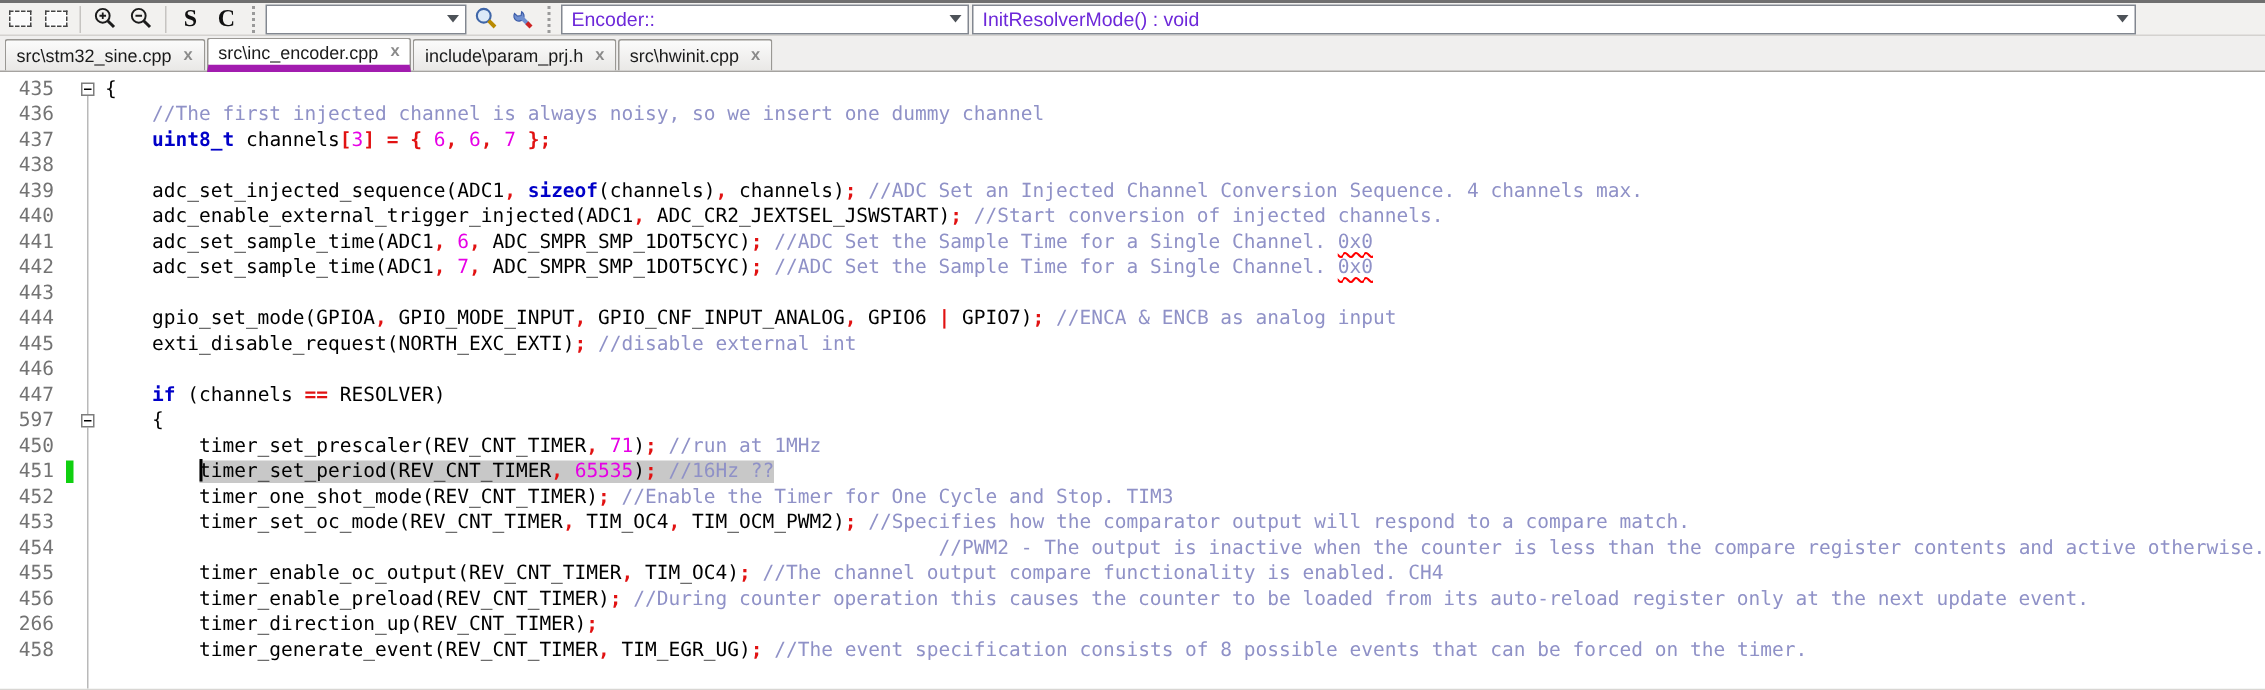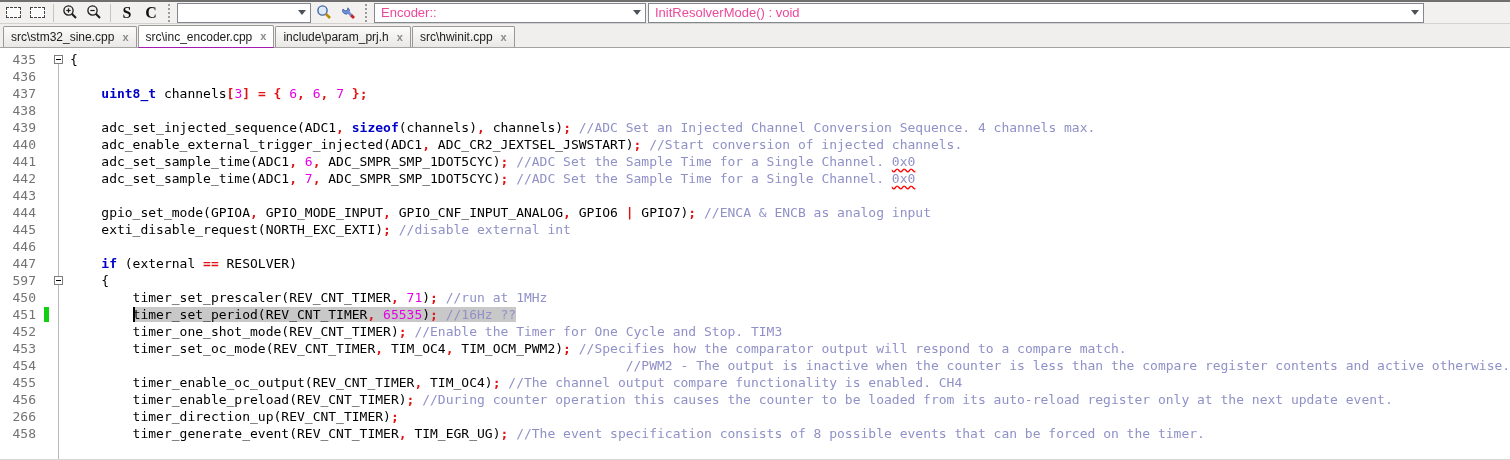--- a/index.html
+++ b/index.html
@@ -13,21 +13,21 @@
     display:flex; align-items:center; padding:0 2px; gap:2px;
   }
   .tbtn { width:22px; height:20px; display:flex; align-items:center; justify-content:center;
           color:#111; }
   .tbtn.letter { font-family:"Liberation Serif", serif; font-weight:bold; font-size:16px; }
   .sep { width:1px; height:18px; background:#c6c4c1; margin:0 3px; }
   .grip { width:3px; height:18px; border-left:2px dotted #9a9a9a; margin:0 4px; }
   .combo {
     height:20px; background:#fff; border:1px solid #828790;
     display:flex; align-items:center; justify-content:space-between;
-    font-size:13px; color:#ec4899; padding:0 4px 0 6px;
+    font-size:13px; color:#6d28d9; padding:0 4px 0 6px;
   }
   .combo .val { white-space:nowrap; overflow:hidden; }
   .chev { width:0; height:0; border-left:4px solid transparent; border-right:4px solid transparent;
           border-top:5px solid #4d5258; margin-left:6px; flex:none; }
   .combo-search { width:134px; }
   .combo-scope  { width:272px; }
   .combo-symbol { width:776px; }
   .rect-icon { width:15px; height:11px; border:1px dashed #444; background:#fbfbfb; }
   .rect-icon.alt { border-style:dashed; box-shadow:inset 0 0 0 1px #fff; }
 
@@ -36,21 +36,21 @@
     height:24px; background:#f0efee; border-bottom:1px solid #a5a3a0;
     display:flex; align-items:flex-end; padding-left:2px;
   }
   .tab {
     display:flex; align-items:center; height:21px; margin:0 0 0 1px; padding:0 7px;
     background:linear-gradient(#fbfbfb,#e9e8e6); border:1px solid #9a9894; border-bottom:none;
     border-radius:2px 2px 0 0; font-size:12px; color:#1b1b1b; white-space:nowrap;
   }
   .tab.active {
     height:23px; background:#fff; position:relative; z-index:2; margin-bottom:-1px;
-    border-bottom:1px solid #a21caf;
+    border-bottom:5px solid #a21caf;
   }
   .tab .close { margin-left:8px; font-size:11px; font-weight:bold; color:#8a8a8a; line-height:1; }
 
   
   .editor {
     position:relative; height:411px; background:#fff;
     font-family:"DejaVu Sans Mono","Liberation Mono",monospace; font-size:13px;
   }
   .fold-guide { position:absolute; left:58px; top:8px; bottom:0; width:1px; background:#b9b9b9; }
   .lines { position:relative; padding-top:3px; }
@@ -153,32 +153,32 @@
   <div class="tab">
     <span>src\hwinit.cpp</span>
     <span class="close">x</span>
   </div>
 </div>
 
 <div class="editor">
   <div class="fold-guide"></div>
   <div class="lines">
       <div class="line"><span class="ln">435</span><span class="mk"></span><span class="fm"><span class="foldbox"></span></span><span class="code"><span class="tk-p">{</span></span></div>
-      <div class="line"><span class="ln">436</span><span class="mk"></span><span class="fm"></span></div>
+      <div class="line"><span class="ln">436</span><span class="mk"></span><span class="fm"></span><span class="code"><span class="tk-p">    </span><span class="tk-c">//The first injected channel is always noisy, so we insert one dummy channel</span></span></div>
       <div class="line"><span class="ln">437</span><span class="mk"></span><span class="fm"></span><span class="code"><span class="tk-p">    </span><span class="tk-k">uint8_t</span><span class="tk-p"> channels</span><span class="tk-o">[</span><span class="tk-n">3</span><span class="tk-o">]</span><span class="tk-p"> </span><span class="tk-o">=</span><span class="tk-p"> </span><span class="tk-o">{</span><span class="tk-p"> </span><span class="tk-n">6</span><span class="tk-o">,</span><span class="tk-p"> </span><span class="tk-n">6</span><span class="tk-o">,</span><span class="tk-p"> </span><span class="tk-n">7</span><span class="tk-p"> </span><span class="tk-o">};</span></span></div>
       <div class="line"><span class="ln">438</span><span class="mk"></span><span class="fm"></span><span class="code"></span></div>
       <div class="line"><span class="ln">439</span><span class="mk"></span><span class="fm"></span><span class="code"><span class="tk-p">    adc_set_injected_sequence(ADC1</span><span class="tk-o">,</span><span class="tk-p"> </span><span class="tk-k">sizeof</span><span class="tk-p">(channels)</span><span class="tk-o">,</span><span class="tk-p"> channels)</span><span class="tk-o">;</span><span class="tk-p"> </span><span class="tk-c">//ADC Set an Injected Channel Conversion Sequence. 4 channels max.</span></span></div>
       <div class="line"><span class="ln">440</span><span class="mk"></span><span class="fm"></span><span class="code"><span class="tk-p">    adc_enable_external_trigger_injected(ADC1</span><span class="tk-o">,</span><span class="tk-p"> ADC_CR2_JEXTSEL_JSWSTART)</span><span class="tk-o">;</span><span class="tk-p"> </span><span class="tk-c">//Start conversion of injected channels.</span></span></div>
       <div class="line"><span class="ln">441</span><span class="mk"></span><span class="fm"></span><span class="code"><span class="tk-p">    adc_set_sample_time(ADC1</span><span class="tk-o">,</span><span class="tk-p"> </span><span class="tk-n">6</span><span class="tk-o">,</span><span class="tk-p"> ADC_SMPR_SMP_1DOT5CYC)</span><span class="tk-o">;</span><span class="tk-p"> </span><span class="tk-c">//ADC Set the Sample Time for a Single Channel. </span><span class="tk-u">0x0</span></span></div>
       <div class="line"><span class="ln">442</span><span class="mk"></span><span class="fm"></span><span class="code"><span class="tk-p">    adc_set_sample_time(ADC1</span><span class="tk-o">,</span><span class="tk-p"> </span><span class="tk-n">7</span><span class="tk-o">,</span><span class="tk-p"> ADC_SMPR_SMP_1DOT5CYC)</span><span class="tk-o">;</span><span class="tk-p"> </span><span class="tk-c">//ADC Set the Sample Time for a Single Channel. </span><span class="tk-u">0x0</span></span></div>
       <div class="line"><span class="ln">443</span><span class="mk"></span><span class="fm"></span><span class="code"></span></div>
       <div class="line"><span class="ln">444</span><span class="mk"></span><span class="fm"></span><span class="code"><span class="tk-p">    gpio_set_mode(GPIOA</span><span class="tk-o">,</span><span class="tk-p"> GPIO_MODE_INPUT</span><span class="tk-o">,</span><span class="tk-p"> GPIO_CNF_INPUT_ANALOG</span><span class="tk-o">,</span><span class="tk-p"> GPIO6 </span><span class="tk-o">|</span><span class="tk-p"> GPIO7)</span><span class="tk-o">;</span><span class="tk-p"> </span><span class="tk-c">//ENCA &amp; ENCB as analog input</span></span></div>
       <div class="line"><span class="ln">445</span><span class="mk"></span><span class="fm"></span><span class="code"><span class="tk-p">    exti_disable_request(NORTH_EXC_EXTI)</span><span class="tk-o">;</span><span class="tk-p"> </span><span class="tk-c">//disable external int</span></span></div>
       <div class="line"><span class="ln">446</span><span class="mk"></span><span class="fm"></span><span class="code"></span></div>
-      <div class="line"><span class="ln">447</span><span class="mk"></span><span class="fm"></span><span class="code"><span class="tk-p">    </span><span class="tk-k">if</span><span class="tk-p"> (external </span><span class="tk-o">==</span><span class="tk-p"> RESOLVER)</span></span></div>
+      <div class="line"><span class="ln">447</span><span class="mk"></span><span class="fm"></span><span class="code"><span class="tk-p">    </span><span class="tk-k">if</span><span class="tk-p"> (channels </span><span class="tk-o">==</span><span class="tk-p"> RESOLVER)</span></span></div>
       <div class="line"><span class="ln">597</span><span class="mk"></span><span class="fm"><span class="foldbox"></span></span><span class="code"><span class="tk-p">    {</span></span></div>
       <div class="line"><span class="ln">450</span><span class="mk"></span><span class="fm"></span><span class="code"><span class="tk-p">        timer_set_prescaler(REV_CNT_TIMER</span><span class="tk-o">,</span><span class="tk-p"> </span><span class="tk-n">71</span><span class="tk-p">)</span><span class="tk-o">;</span><span class="tk-p"> </span><span class="tk-c">//run at 1MHz</span></span></div>
       <div class="line"><span class="ln">451</span><span class="mk green"></span><span class="fm"></span><span class="code"><span class="tk-p">        </span><span class="caret"></span><span class="hl"><span class="tk-p">timer_set_period(REV_CNT_TIMER</span><span class="tk-o">,</span><span class="tk-p"> </span><span class="tk-n">65535</span><span class="tk-p">)</span><span class="tk-o">;</span><span class="tk-p"> </span><span class="tk-c">//16Hz ??</span></span></span></div>
       <div class="line"><span class="ln">452</span><span class="mk"></span><span class="fm"></span><span class="code"><span class="tk-p">        timer_one_shot_mode(REV_CNT_TIMER)</span><span class="tk-o">;</span><span class="tk-p"> </span><span class="tk-c">//Enable the Timer for One Cycle and Stop. TIM3</span></span></div>
       <div class="line"><span class="ln">453</span><span class="mk"></span><span class="fm"></span><span class="code"><span class="tk-p">        timer_set_oc_mode(REV_CNT_TIMER</span><span class="tk-o">,</span><span class="tk-p"> TIM_OC4</span><span class="tk-o">,</span><span class="tk-p"> TIM_OCM_PWM2)</span><span class="tk-o">;</span><span class="tk-p"> </span><span class="tk-c">//Specifies how the comparator output will respond to a compare match.</span></span></div>
       <div class="line"><span class="ln">454</span><span class="mk"></span><span class="fm"></span><span class="code"><span class="tk-p">                                                                       </span><span class="tk-c">//PWM2 - The output is inactive when the counter is less than the compare register contents and active otherwise.</span></span></div>
       <div class="line"><span class="ln">455</span><span class="mk"></span><span class="fm"></span><span class="code"><span class="tk-p">        timer_enable_oc_output(REV_CNT_TIMER</span><span class="tk-o">,</span><span class="tk-p"> TIM_OC4)</span><span class="tk-o">;</span><span class="tk-p"> </span><span class="tk-c">//The channel output compare functionality is enabled. CH4</span></span></div>
       <div class="line"><span class="ln">456</span><span class="mk"></span><span class="fm"></span><span class="code"><span class="tk-p">        timer_enable_preload(REV_CNT_TIMER)</span><span class="tk-o">;</span><span class="tk-p"> </span><span class="tk-c">//During counter operation this causes the counter to be loaded from its auto-reload register only at the next update event.</span></span></div>
       <div class="line"><span class="ln">266</span><span class="mk"></span><span class="fm"></span><span class="code"><span class="tk-p">        timer_direction_up(REV_CNT_TIMER)</span><span class="tk-o">;</span></span></div>
       <div class="line"><span class="ln">458</span><span class="mk"></span><span class="fm"></span><span class="code"><span class="tk-p">        timer_generate_event(REV_CNT_TIMER</span><span class="tk-o">,</span><span class="tk-p"> TIM_EGR_UG)</span><span class="tk-o">;</span><span class="tk-p"> </span><span class="tk-c">//The event specification consists of 8 possible events that can be forced on the timer.</span></span></div>

